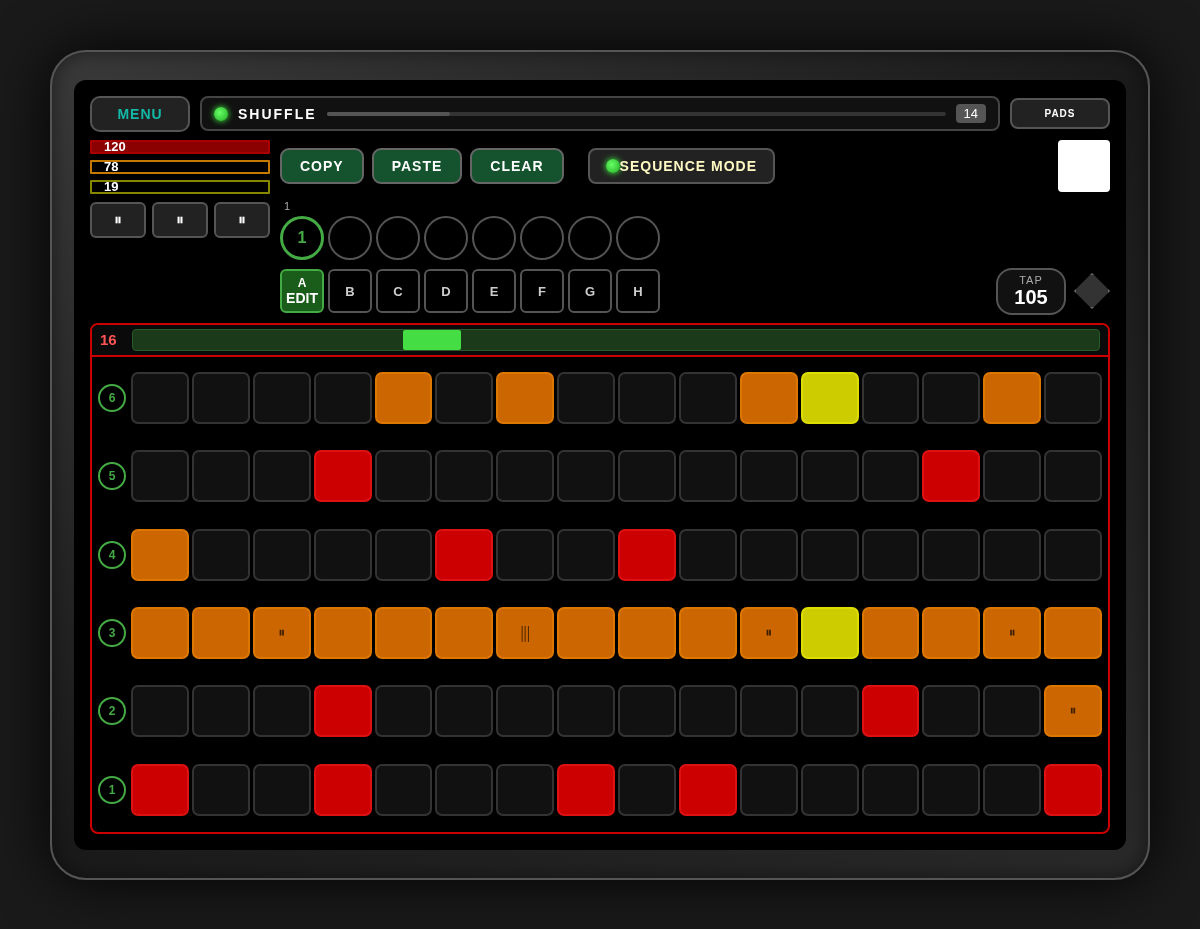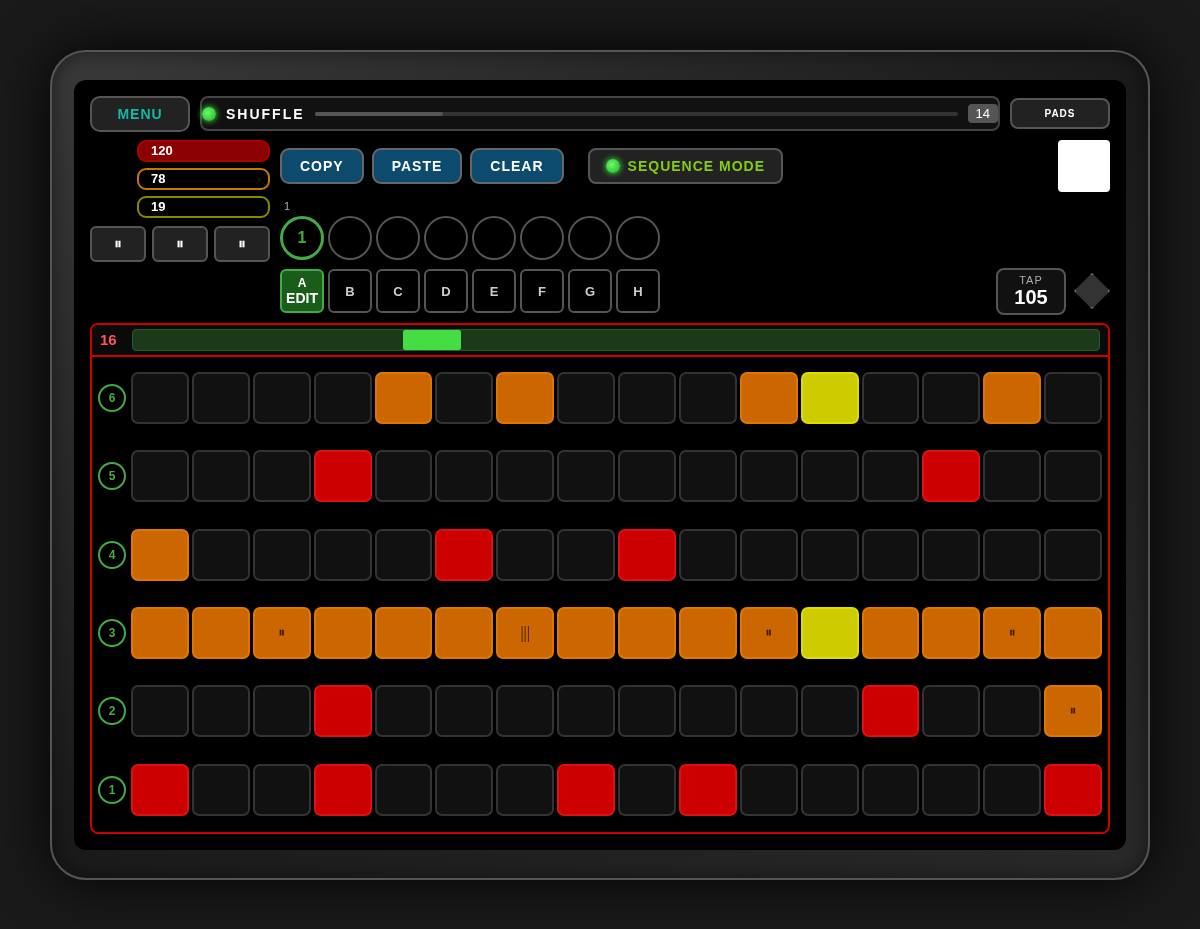--- a/index.html
+++ b/index.html
@@ -54,21 +54,21 @@
       min-width: 100px;
       text-align: center;
     }
     .shuffle-bar {
       flex: 1;
       background: #111;
       border: 2px solid #444;
       border-radius: 8px;
       display: flex;
       align-items: center;
-      padding: 6px 0;
+      padding: 6px 12px;
       gap: 10px;
     }
     .green-dot {
       width: 14px;
       height: 14px;
       background: radial-gradient(circle at 40% 40%, #6f6, #2a2);
       border-radius: 50%;
       box-shadow: 0 0 6px #4f4;
       flex-shrink: 0;
     }
@@ -124,26 +124,25 @@
       gap: 10px;
     }
     .left-panel {
       display: flex;
       flex-direction: column;
       gap: 6px;
       width: 180px;
       flex-shrink: 0;
     }
     .level-bar-container {
-      border-radius: 9px;
+      border-radius: 1px;
       padding: 4px 8px;
       display: flex;
       align-items: center;
-      height: 22px;
-      margin-left: 47px;
+      height: 14px;
     }
     .level-bar-container.red-bg { background: #8b0000; border: 2px solid #a00; }
     .level-bar-container.orange-bg { background: transparent; border: 2px solid #c47a00; }
     .level-bar-container.yellow-bg { background: transparent; border: 2px solid #888800; }
     .level-fill {
       height: 100%;
       border-radius: 3px;
     }
     .level-fill.red { background: linear-gradient(to right, #cc0000, #ff4444); width: 100%; }
     .level-fill.orange { background: linear-gradient(to right, #8b4000, #d47000); width: 65%; }
@@ -187,45 +186,44 @@
       display: flex;
       flex-direction: column;
       gap: 8px;
     }
     .action-row {
       display: flex;
       align-items: center;
       gap: 8px;
     }
     .action-btn {
-      background: #0c4a6e;
+      background: #14532d;
       border: 2px solid #666;
       border-radius: 9px;
       color: #fff;
       font-family: Arial, sans-serif;
       font-size: 14px;
       font-weight: bold;
       letter-spacing: 1px;
       padding: 8px 18px;
       cursor: pointer;
     }
     .seq-mode-btn {
       background: #222;
       border: 2px solid #555;
       border-radius: 8px;
-      color: #84cc16;
+      color: #fef9c3;
       font-family: Arial, sans-serif;
       font-size: 14px;
       font-weight: bold;
       letter-spacing: 1px;
       padding: 8px 16px;
       cursor: pointer;
       display: flex;
       align-items: center;
-      gap: 8px;
       margin-left: 16px;
     }
     .white-box {
       width: 52px;
       height: 52px;
       background: #fff;
       border-radius: 4px;
       margin-left: auto;
     }
 
@@ -301,21 +299,21 @@
     }
     .tap-area {
       margin-left: auto;
       display: flex;
       align-items: center;
       gap: 8px;
     }
     .tap-box {
       background: #111;
       border: 2px solid #555;
-      border-radius: 8px;
+      border-radius: 16px;
       color: #fff;
       font-family: Arial, sans-serif;
       text-align: center;
       padding: 4px 4px;
       min-width: 70px;
     }
     .tap-label {
       font-size: 11px;
       color: #aaa;
       letter-spacing: 1px;

